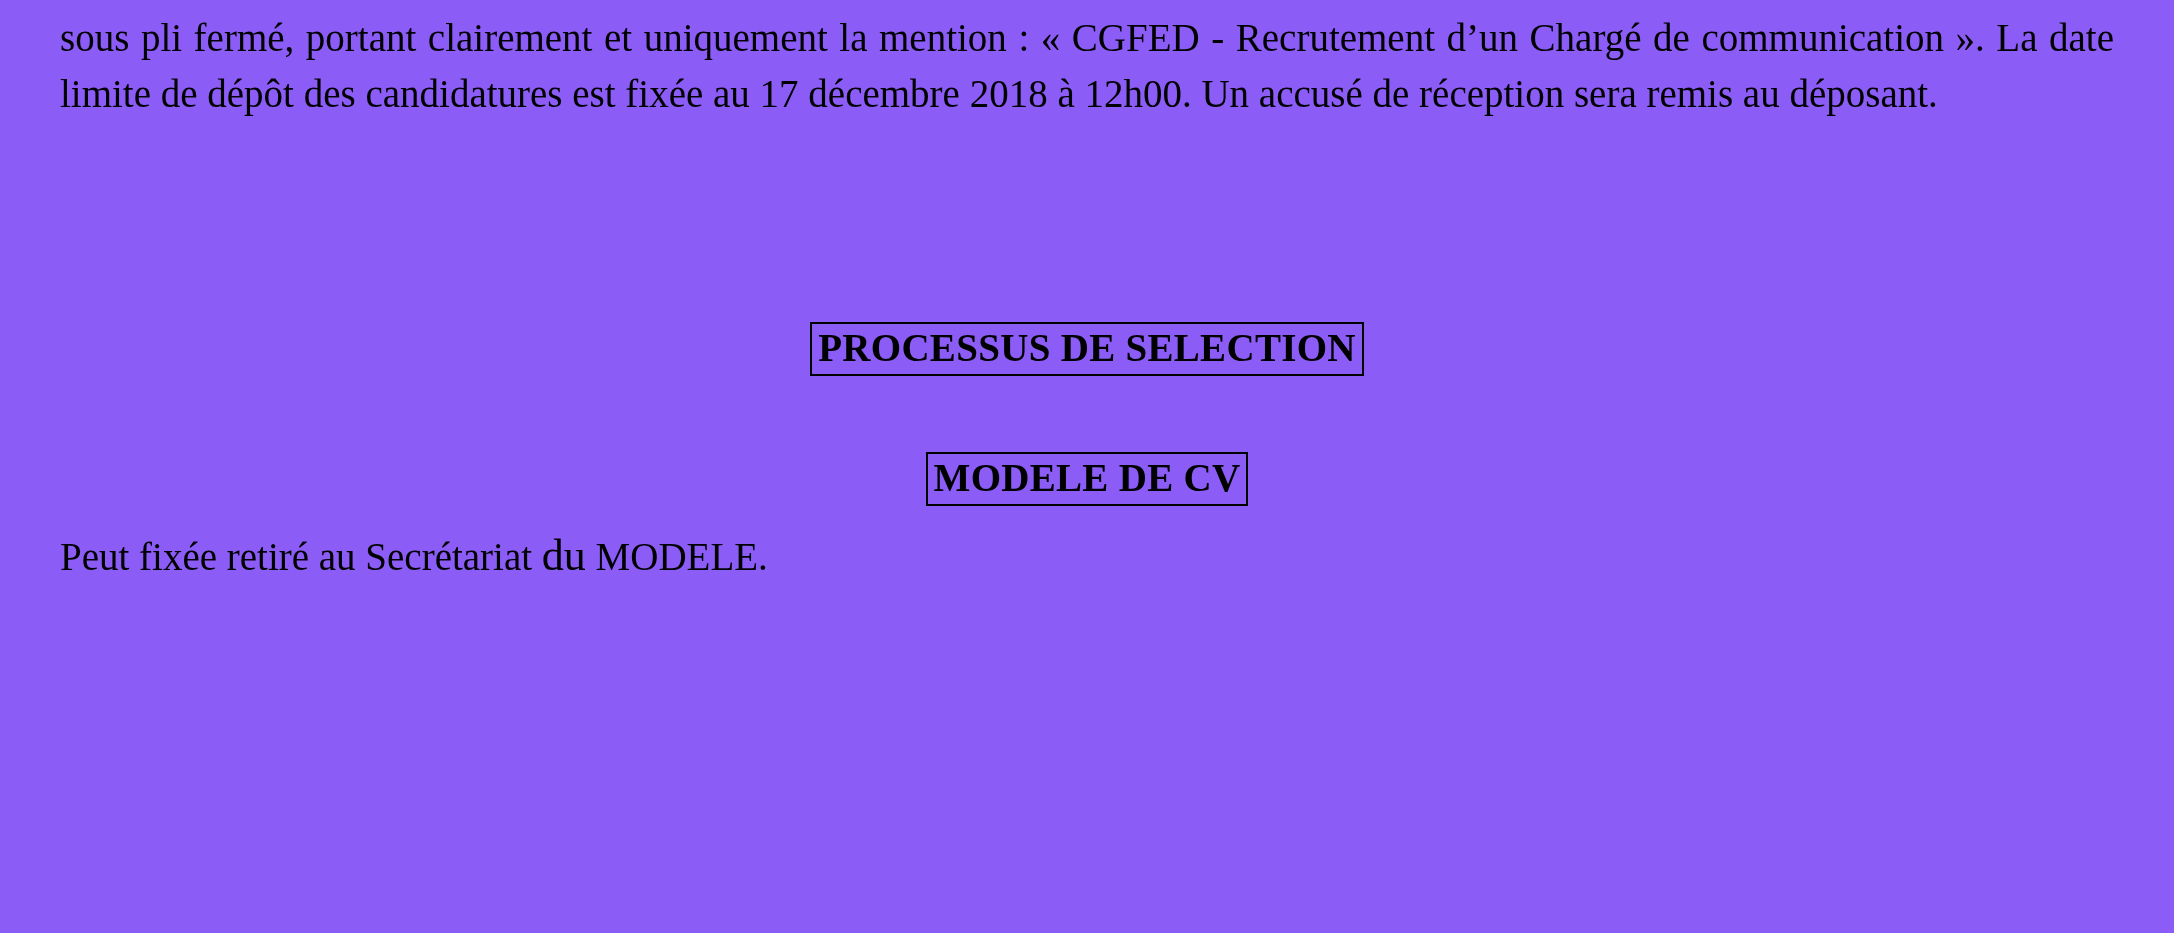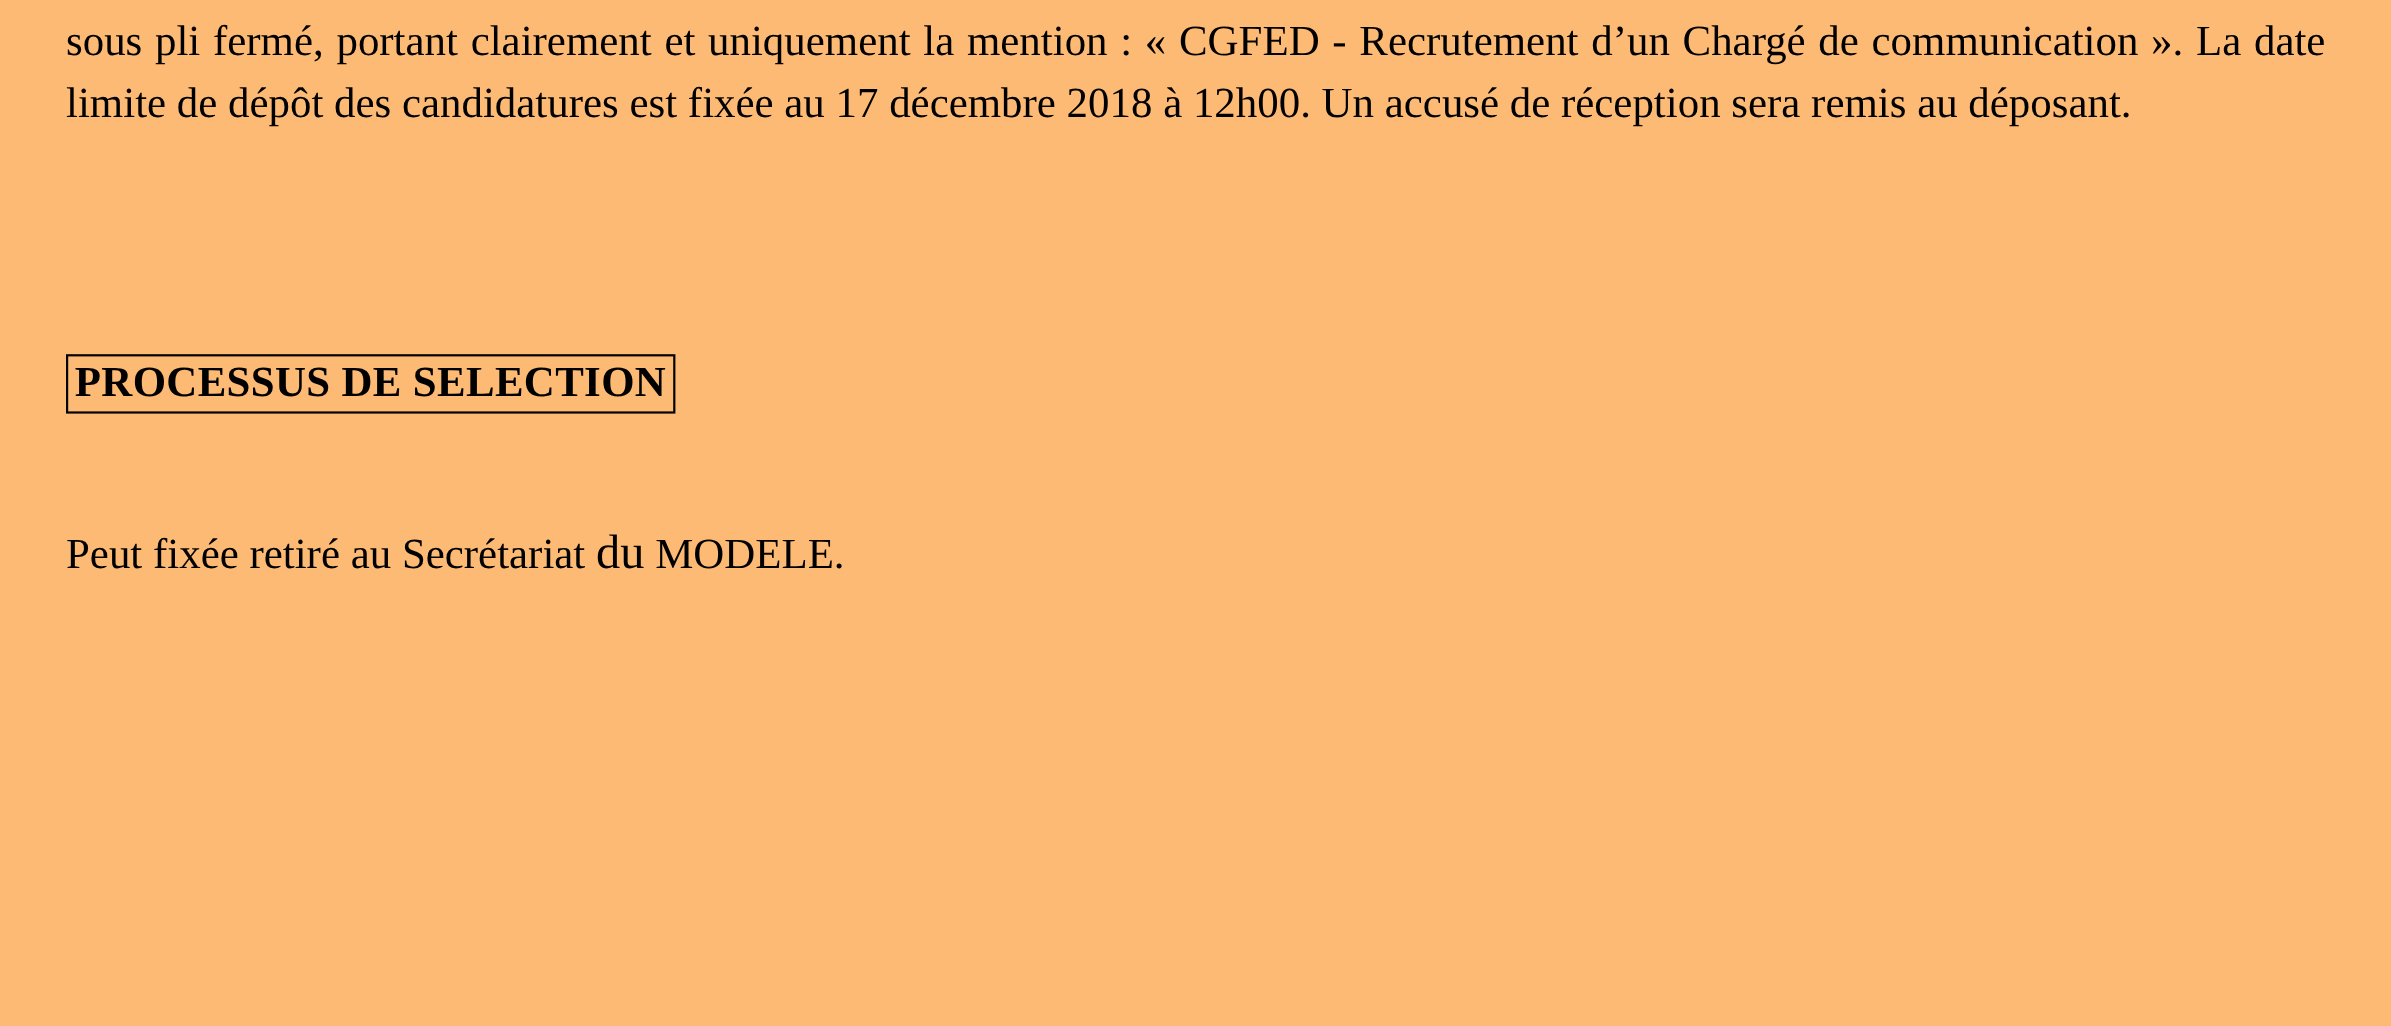--- a/index.html
+++ b/index.html
@@ -11,21 +11,21 @@
     width: 2174px;
     height: 933px;
     font-family: "Liberation Serif", serif;
     color: #000000;
     overflow: hidden;
   }
   .page {
     position: relative;
     width: 2174px;
     height: 933px;
-    background: #fdba74;
+    background: #8b5cf6;
     box-sizing: border-box;
     padding: 0 60px;
   }
   .para {
     font-size: 39px;
     line-height: 56px;
     text-align: justify;
     text-justify: inter-word;
     margin: 0;
     padding: 0;
@@ -35,20 +35,21 @@
   }
   .spacer-lg {
     height: 200px;
   }
   .spacer-sm {
     height: 54px;
   }
   .heading-wrap {
     margin: 0;
     padding: 0;
+    text-align: center;
   }
   .heading-box {
     display: inline-block;
     border: 2px solid #000000;
     padding: 2px 6px 4px 6px;
     font-size: 39px;
     font-weight: bold;
     line-height: 44px;
     letter-spacing: 0.3px;
   }
@@ -70,18 +71,21 @@
 
   <div class="heading-wrap">
     <span class="heading-box">PROCESSUS DE SELECTION</span>
   </div>
 
   <div class="after-heading"></div>
 
 
   <div class="spacer-sm"></div>
 
+  <div class="heading-wrap">
+    <span class="heading-box">MODELE DE CV</span>
+  </div>
 
   <div class="after-heading"></div>
 
   <p class="para"><span>Peut fixée retiré au Secrétariat </span><span class="smallcaps-note">du</span><span> MODELE.</span></p>
 
 </div>
 
 </body></html>

